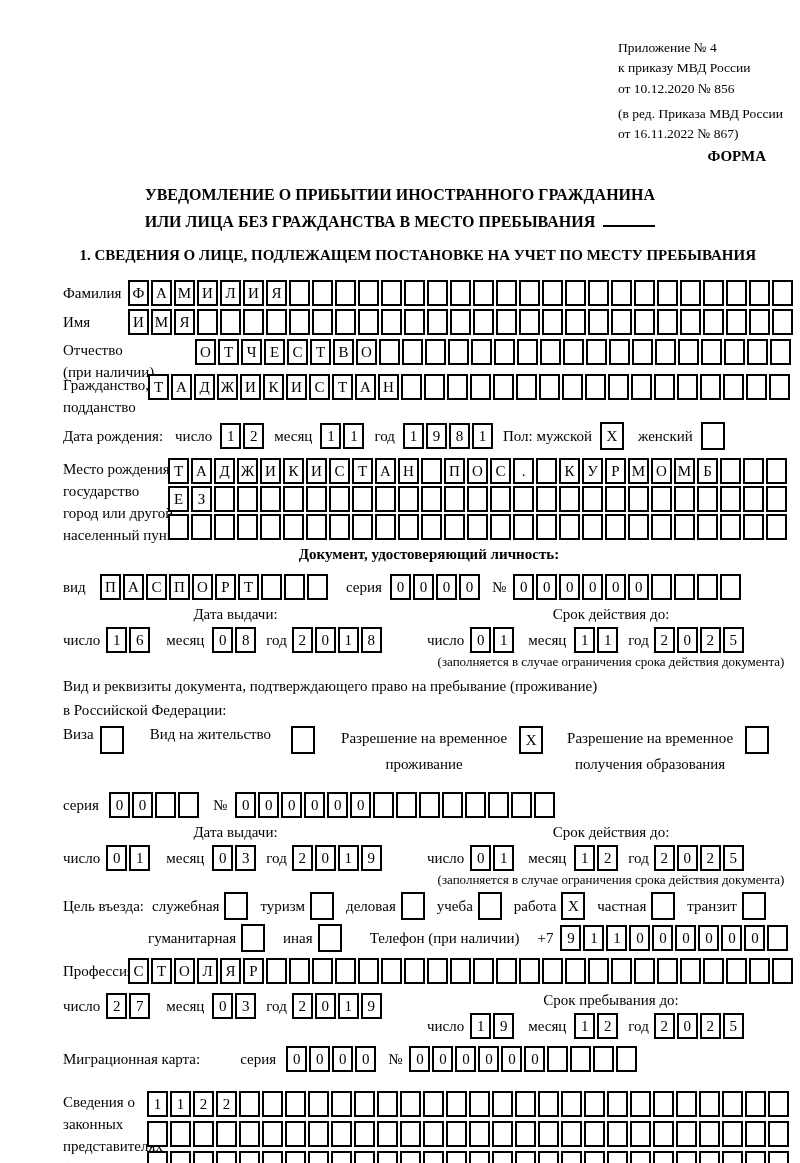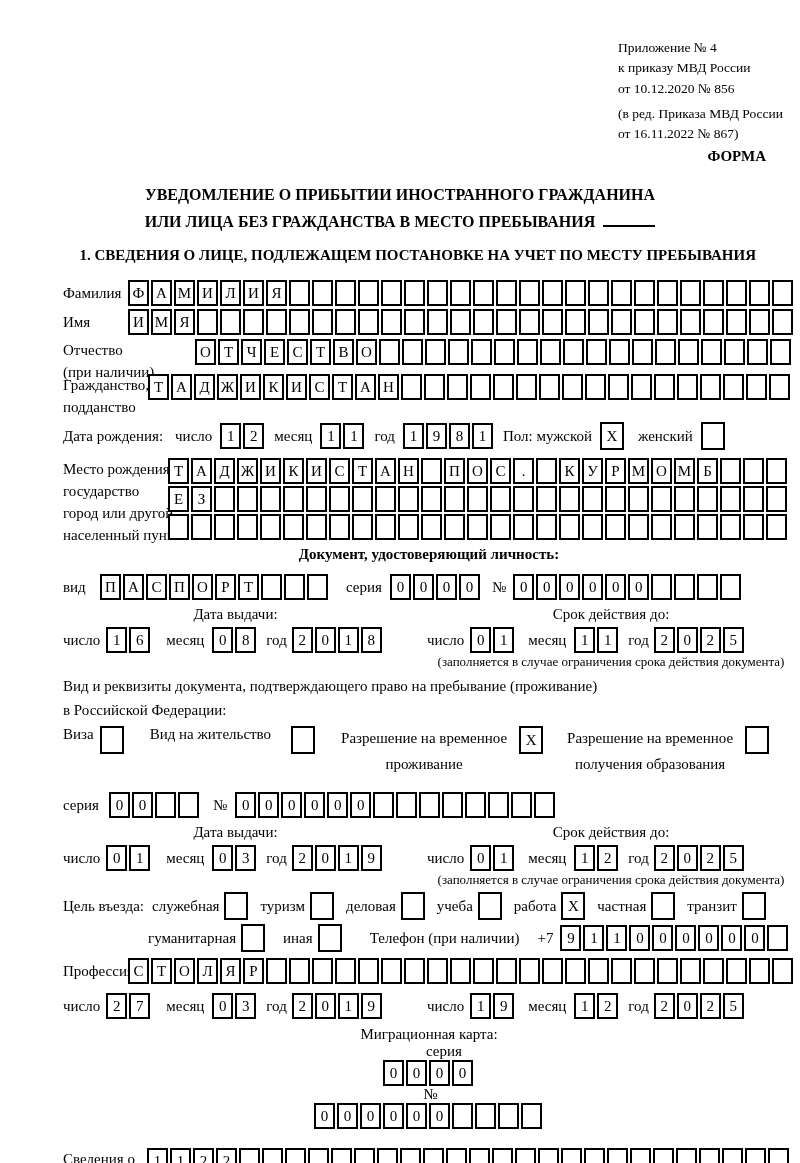--- a/index.html
+++ b/index.html
@@ -655,20 +655,21 @@
           <span class="lbl" style="margin:0 5px 0 8px;">год</span>
           <span class="cells">
               <span class="cell">2</span>
               <span class="cell">0</span>
               <span class="cell">1</span>
               <span class="cell">9</span>
             </span>
         </div>
       </div>
       <div class="dg2">
+        <div class="dghead">Срок пребывания до:</div>
         <div class="dgfields">
           <span class="lbl">число</span>
           <span class="cells" style="margin-left:6px;">
               <span class="cell">1</span>
               <span class="cell">9</span>
             </span>
           <span class="lbl" style="margin:0 8px 0 12px;">месяц</span>
           <span class="cells">
               <span class="cell">1</span>
               <span class="cell">2</span>
@@ -677,21 +678,21 @@
           <span class="cells">
               <span class="cell">2</span>
               <span class="cell">0</span>
               <span class="cell">2</span>
               <span class="cell">5</span>
             </span>
         </div>
       </div>
     </div>
 
-    <div class="frow" style="margin-bottom:19px;flex-direction:column;">
+    <div class="frow" style="margin-bottom:19px;">
       <span class="lbl">Миграционная карта:</span>
       <span class="lbl" style="margin:0 10px 0 40px;">серия</span>
       <span class="cells">
           <span class="cell">0</span>
           <span class="cell">0</span>
           <span class="cell">0</span>
           <span class="cell">0</span>
         </span>
       <span class="lbl" style="margin:0 7px 0 10px;">№</span>
       <span class="cells">

